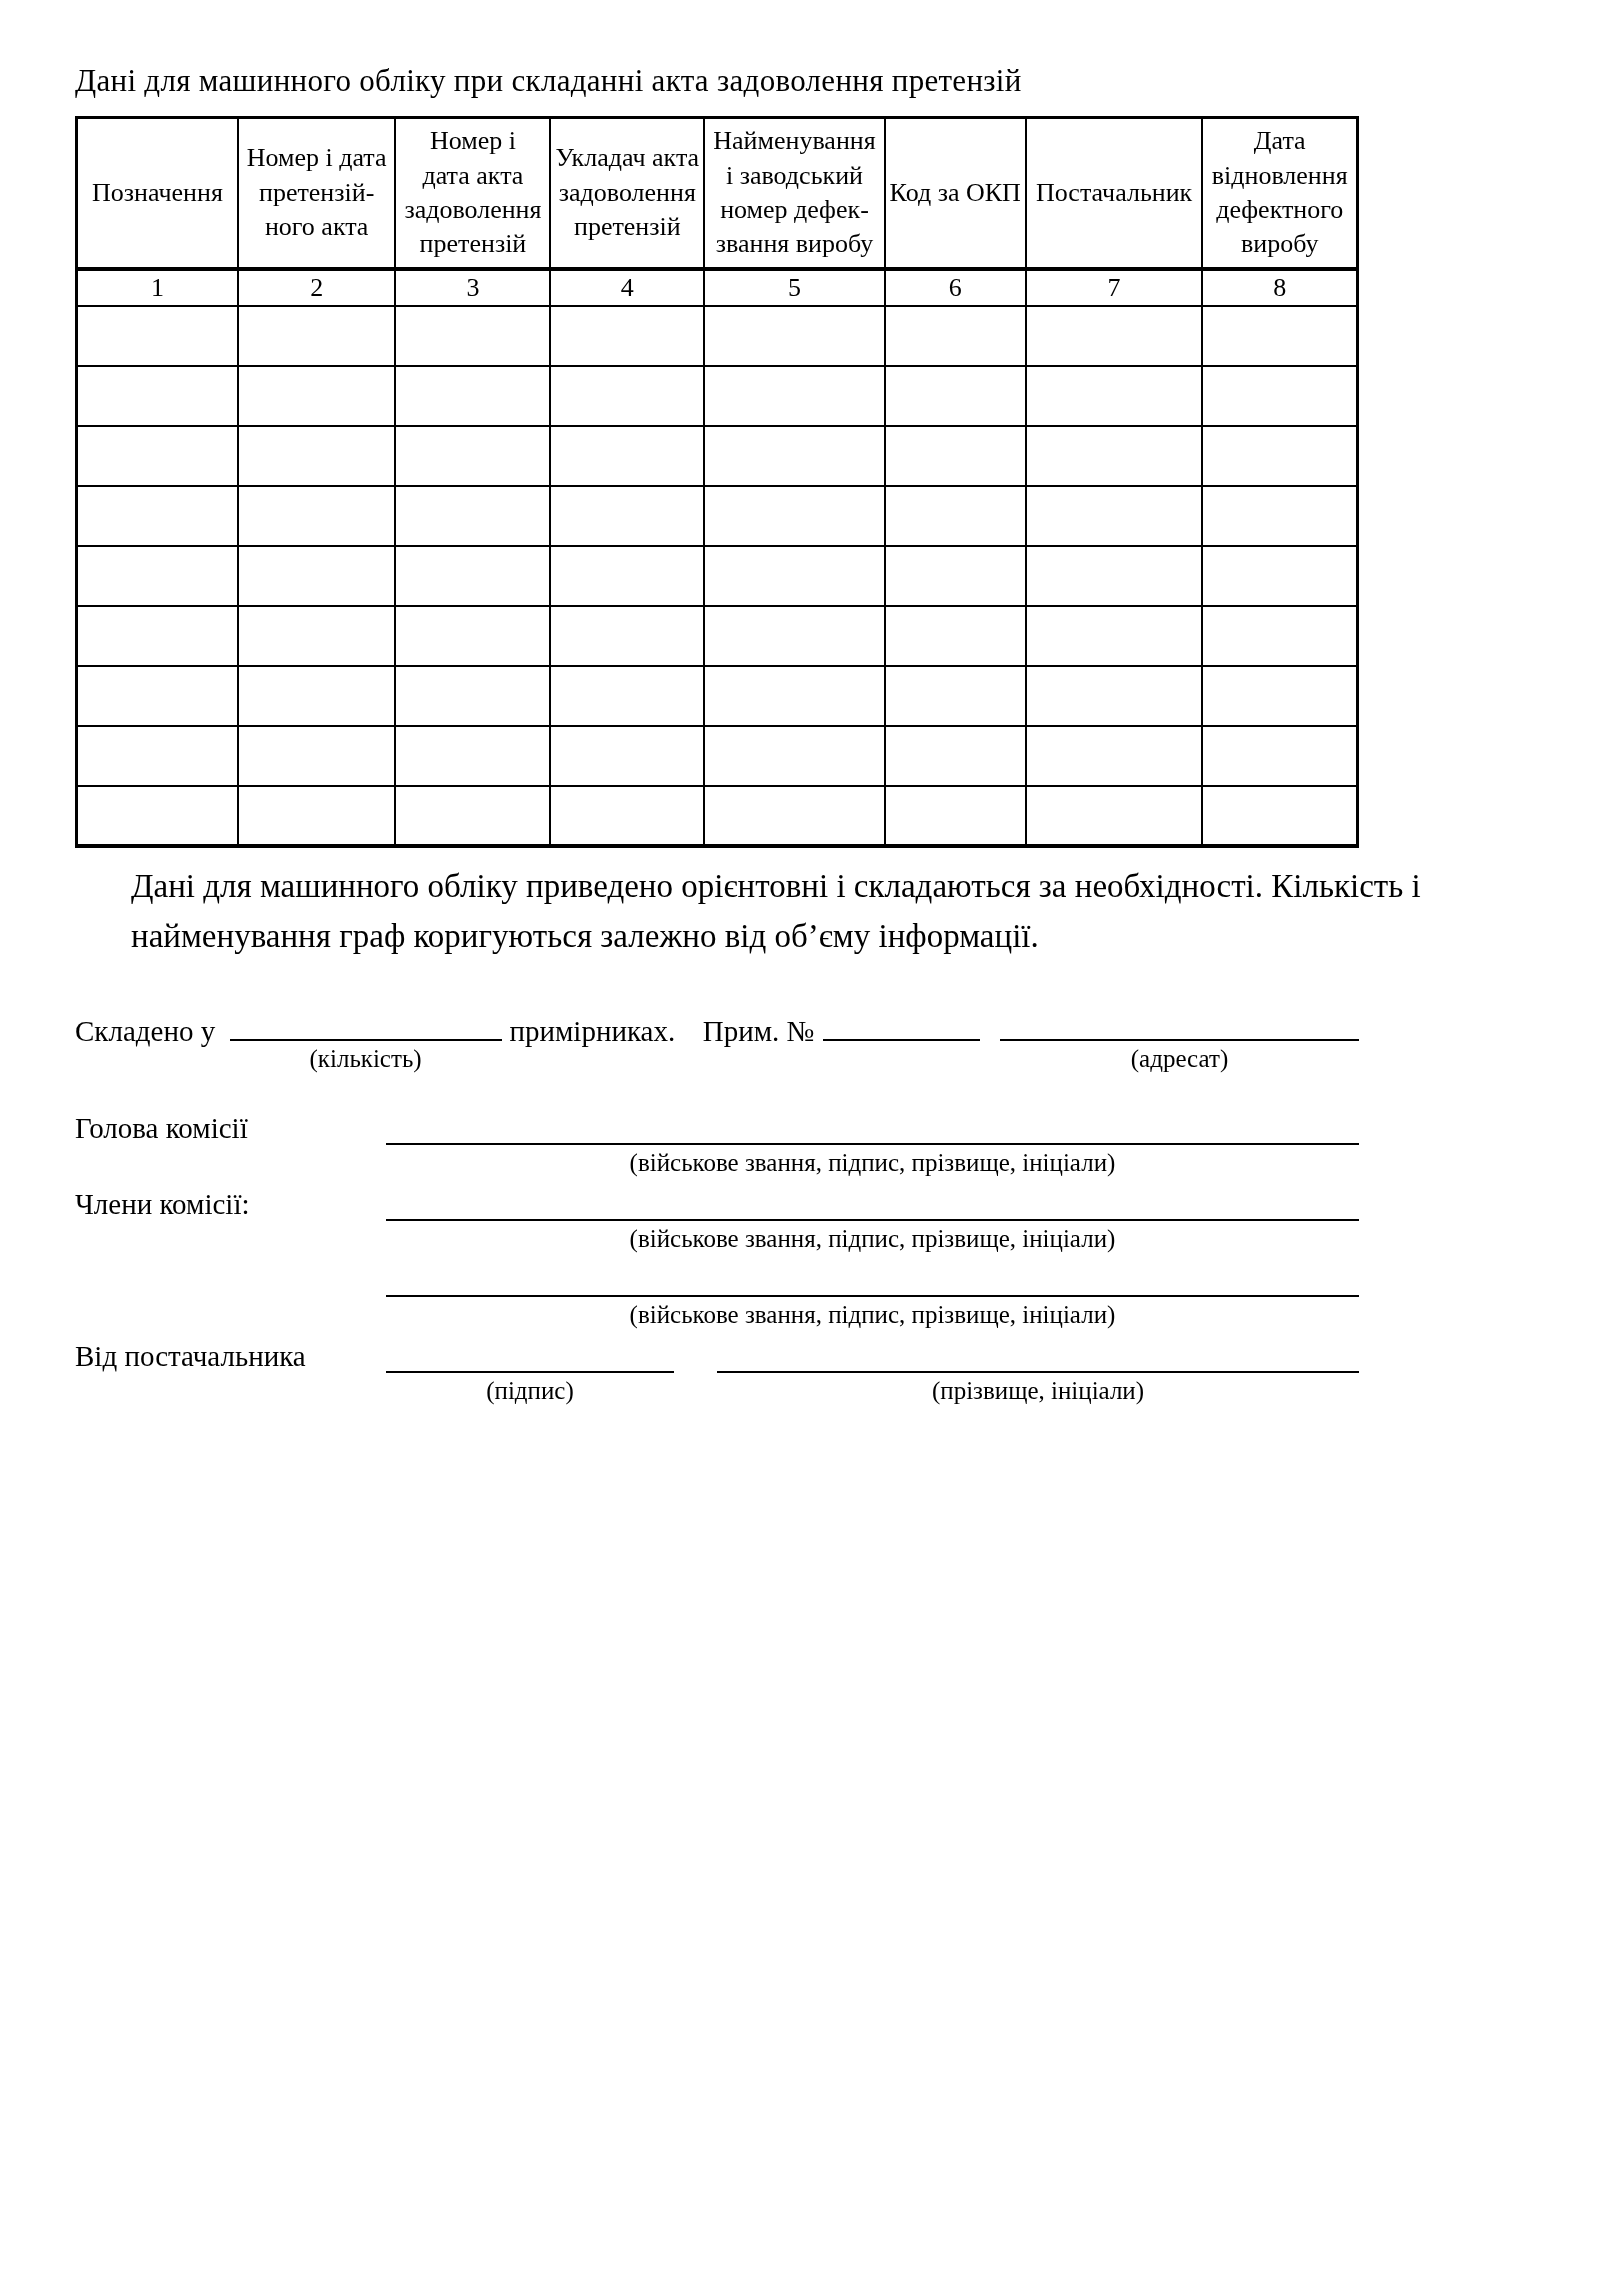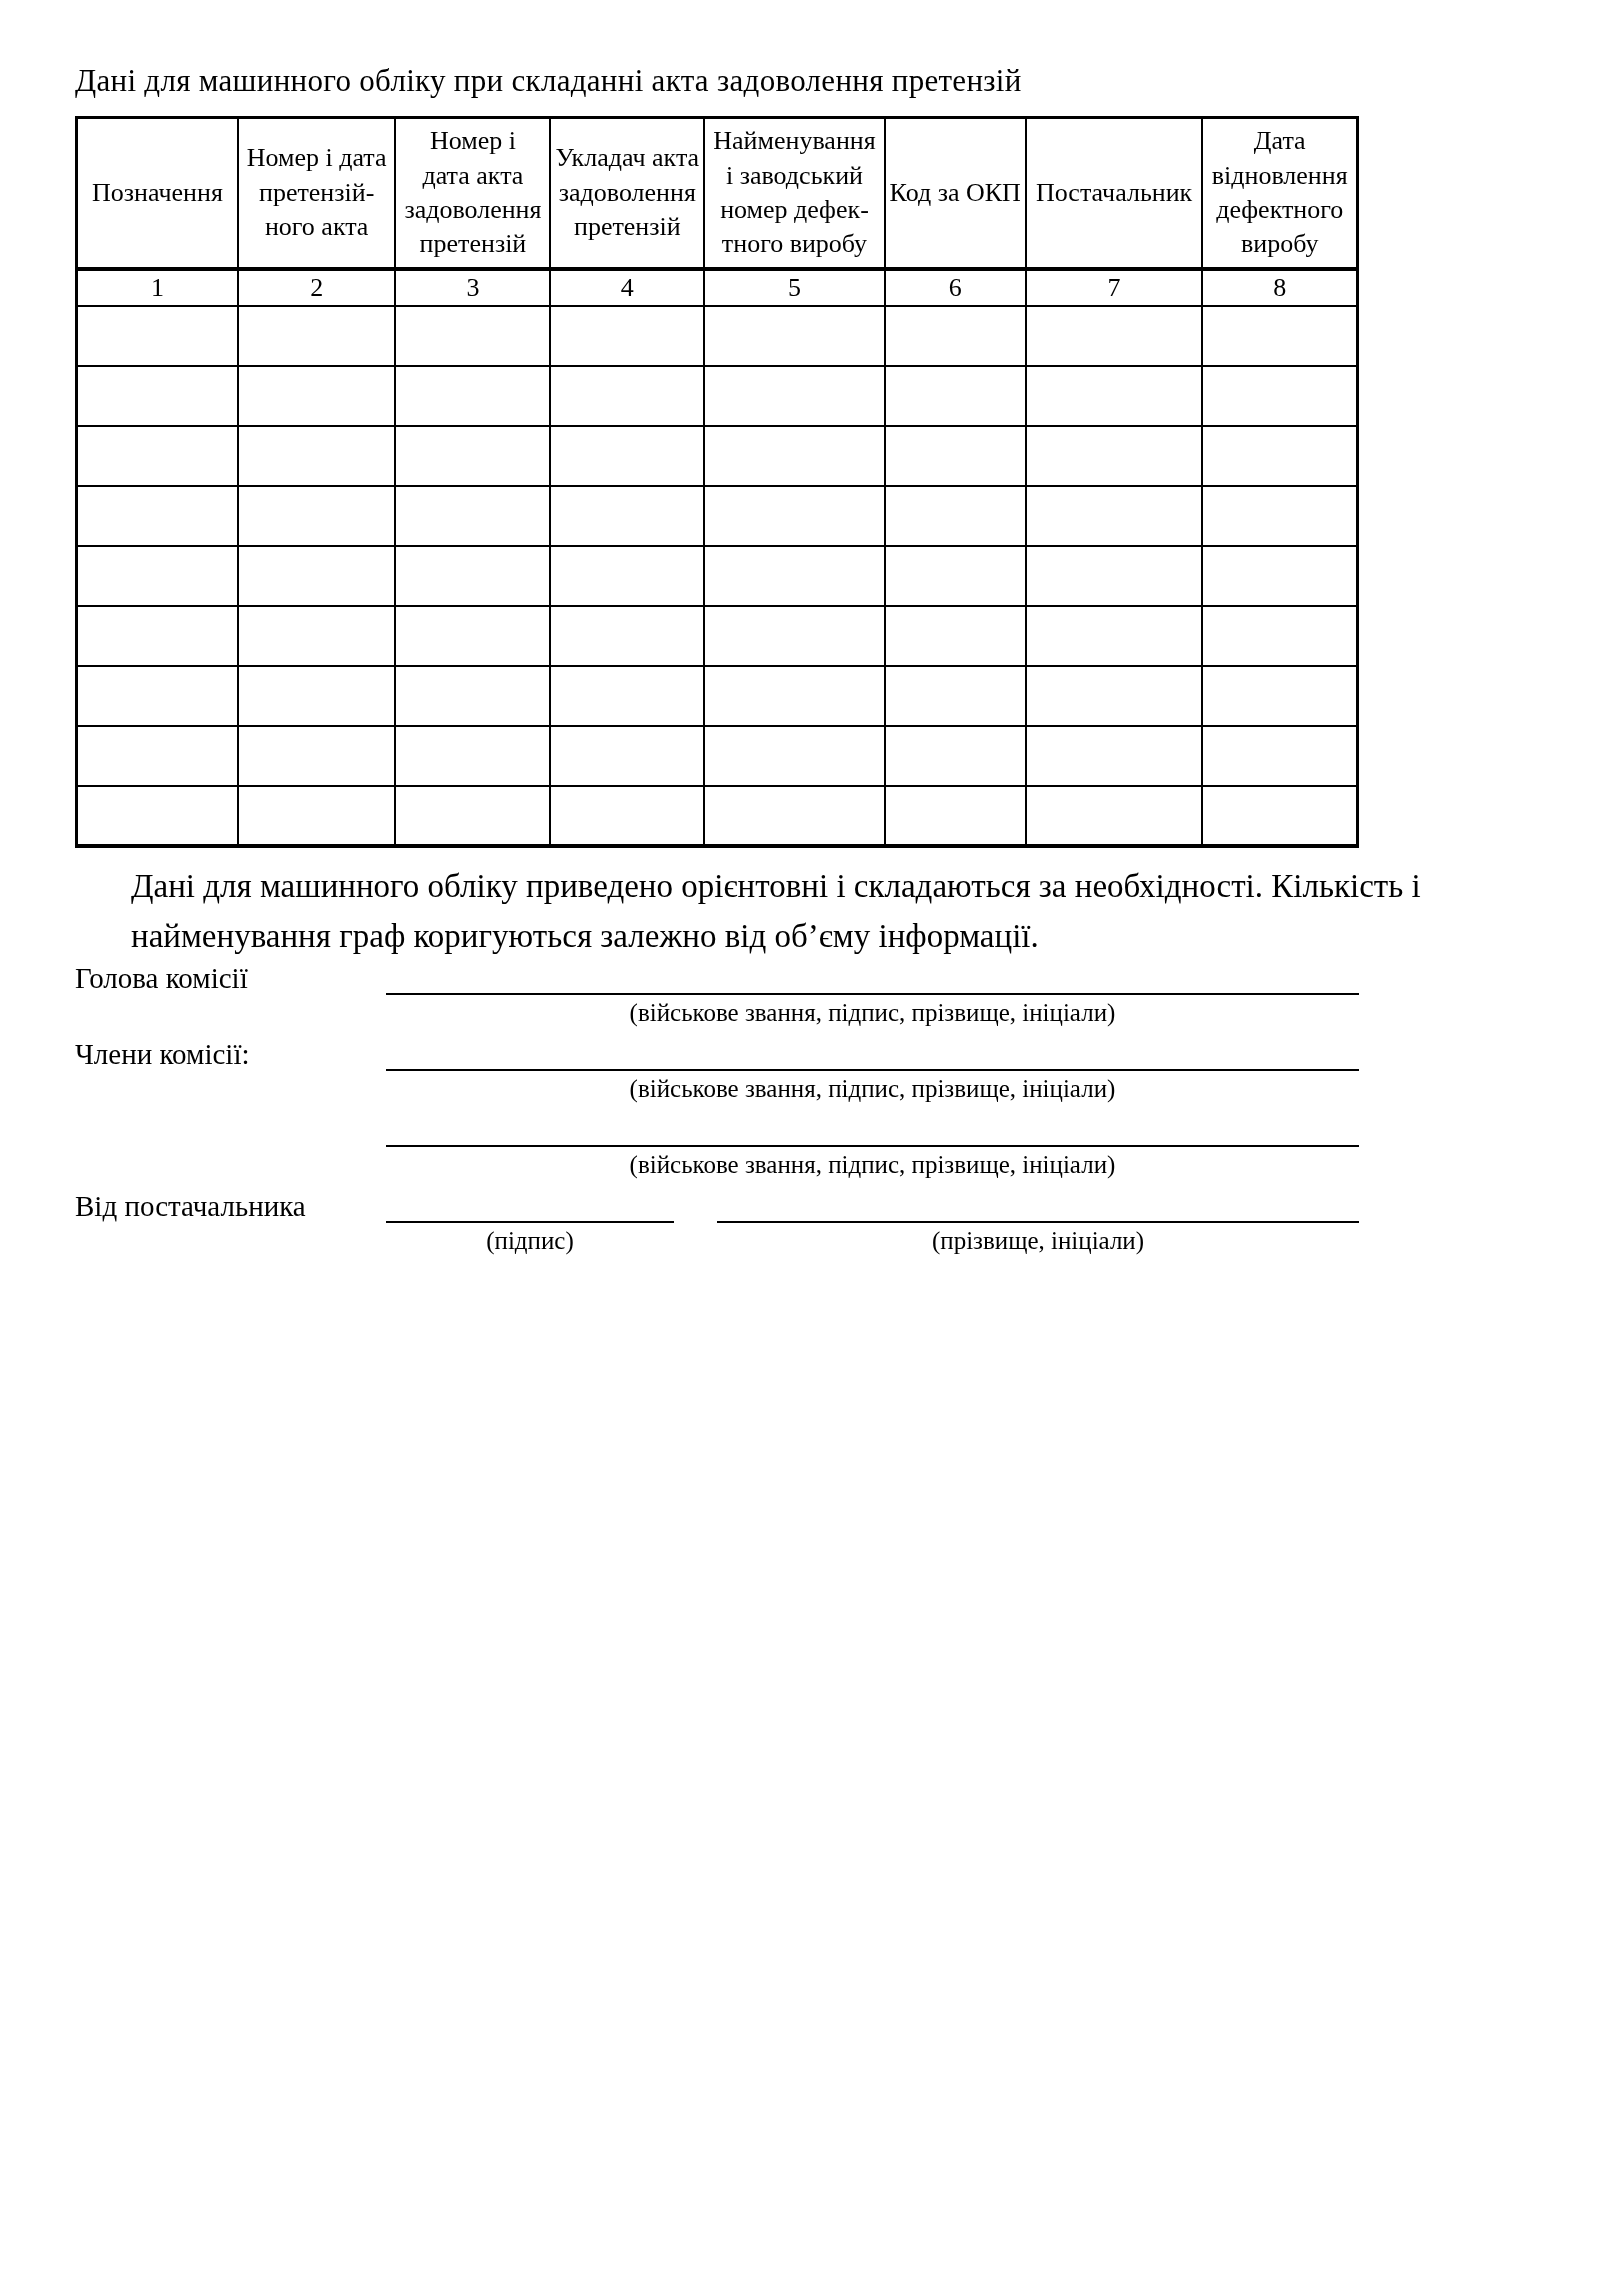--- a/index.html
+++ b/index.html
@@ -160,21 +160,21 @@
         <th>Номер і
 дата акта
 задоволення
 претензій</th>
         <th>Укладач акта
 задоволення
 претензій</th>
         <th>Найменування
 і заводський
 номер дефек-
-тного виробу</th>
+звання виробу</th>
         <th>Код за ОКП</th>
         <th>Постачальник</th>
         <th>Дата
 відновлення
 дефектного
 виробу</th>
       </tr>
       <tr class="number-row">
         <td>1</td>
         <td>2</td>
@@ -275,20 +275,32 @@
           <td></td>
           <td></td>
           <td></td>
           <td></td>
         </tr>
       </tbody>
   </table>
 
   <p class="note-text">Дані для машинного обліку приведено орієнтовні і складаються за необхідності. Кількість і найменування граф коригуються залежно від об’єму інформації.</p>
 
+  <div class="compiled-row">
+    <span class="t-prefix">Складено у</span>
+    <span class="blank blank-count">
+      <span class="under-caption">(кількість)</span>
+    </span>
+    <span class="t-copies">примірниках.</span>
+    <span class="t-copyno">Прим. №</span>
+    <span class="blank blank-copy-no"></span>
+    <span class="blank blank-addressee">
+      <span class="under-caption">(адресат)</span>
+    </span>
+  </div>
 
   <div class="sig-row">
     <span class="sig-label">Голова комісії</span>
     <span class="sig-line">
       <span class="under-caption">(військове звання, підпис, прізвище, ініціали)</span>
     </span>
   </div>
 
   <div class="sig-row">
     <span class="sig-label">Члени комісії:</span>

